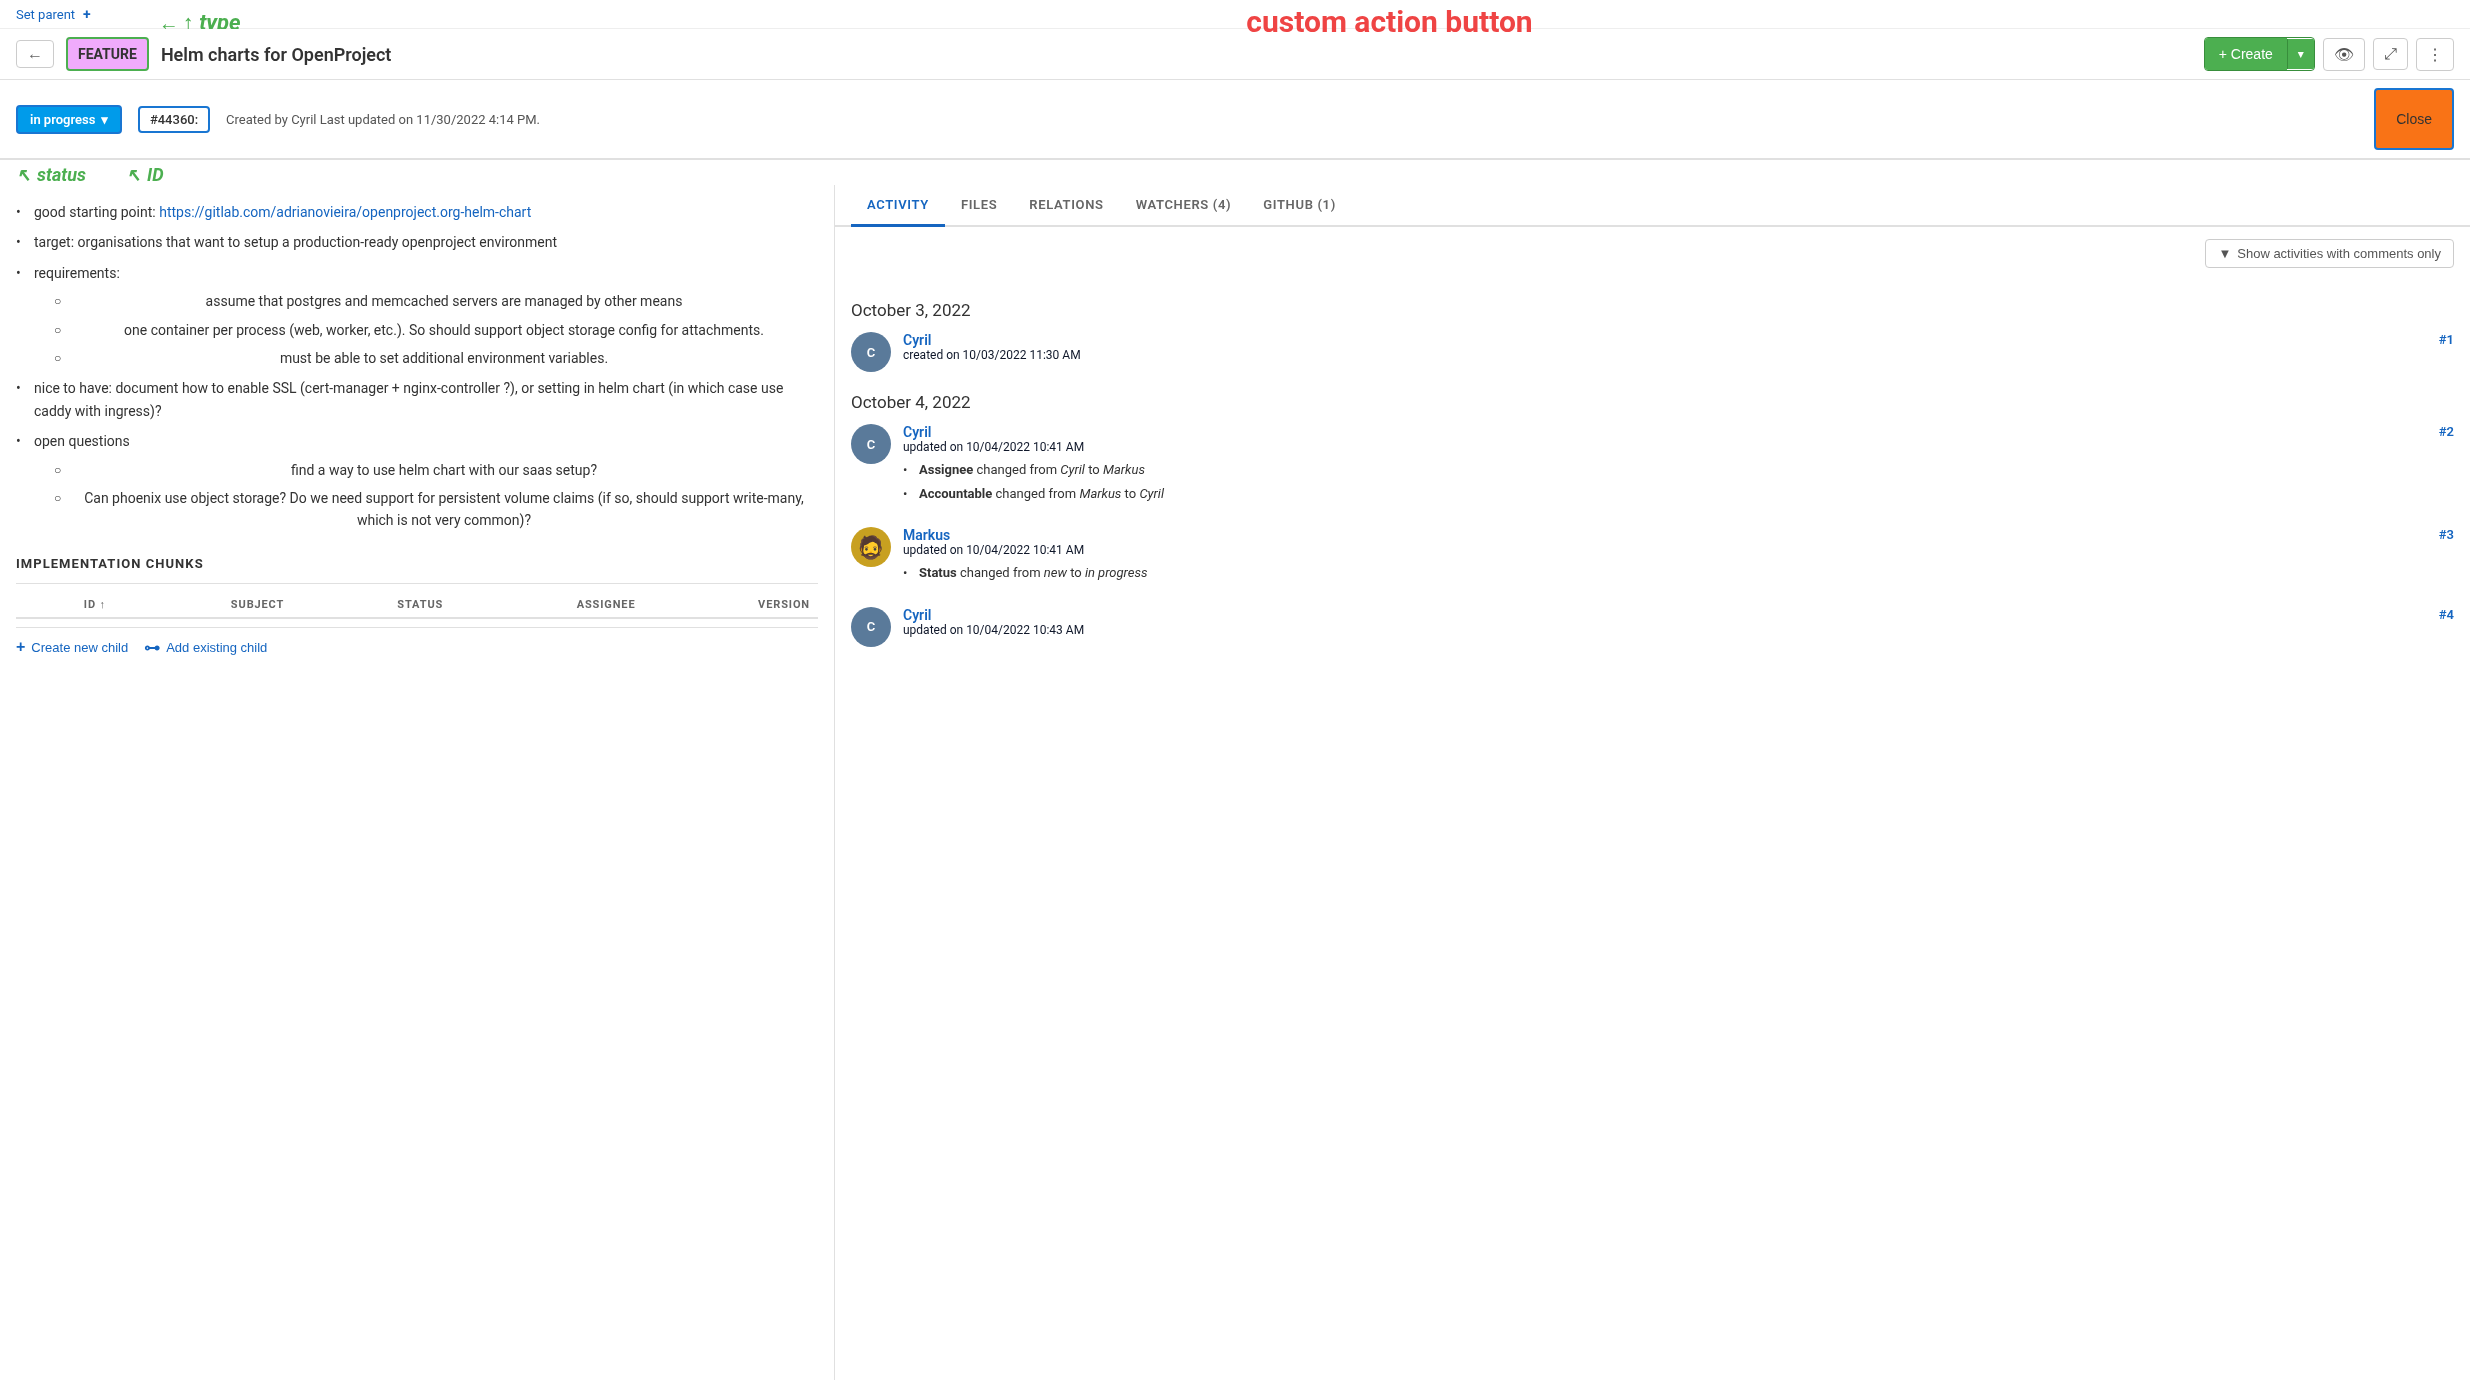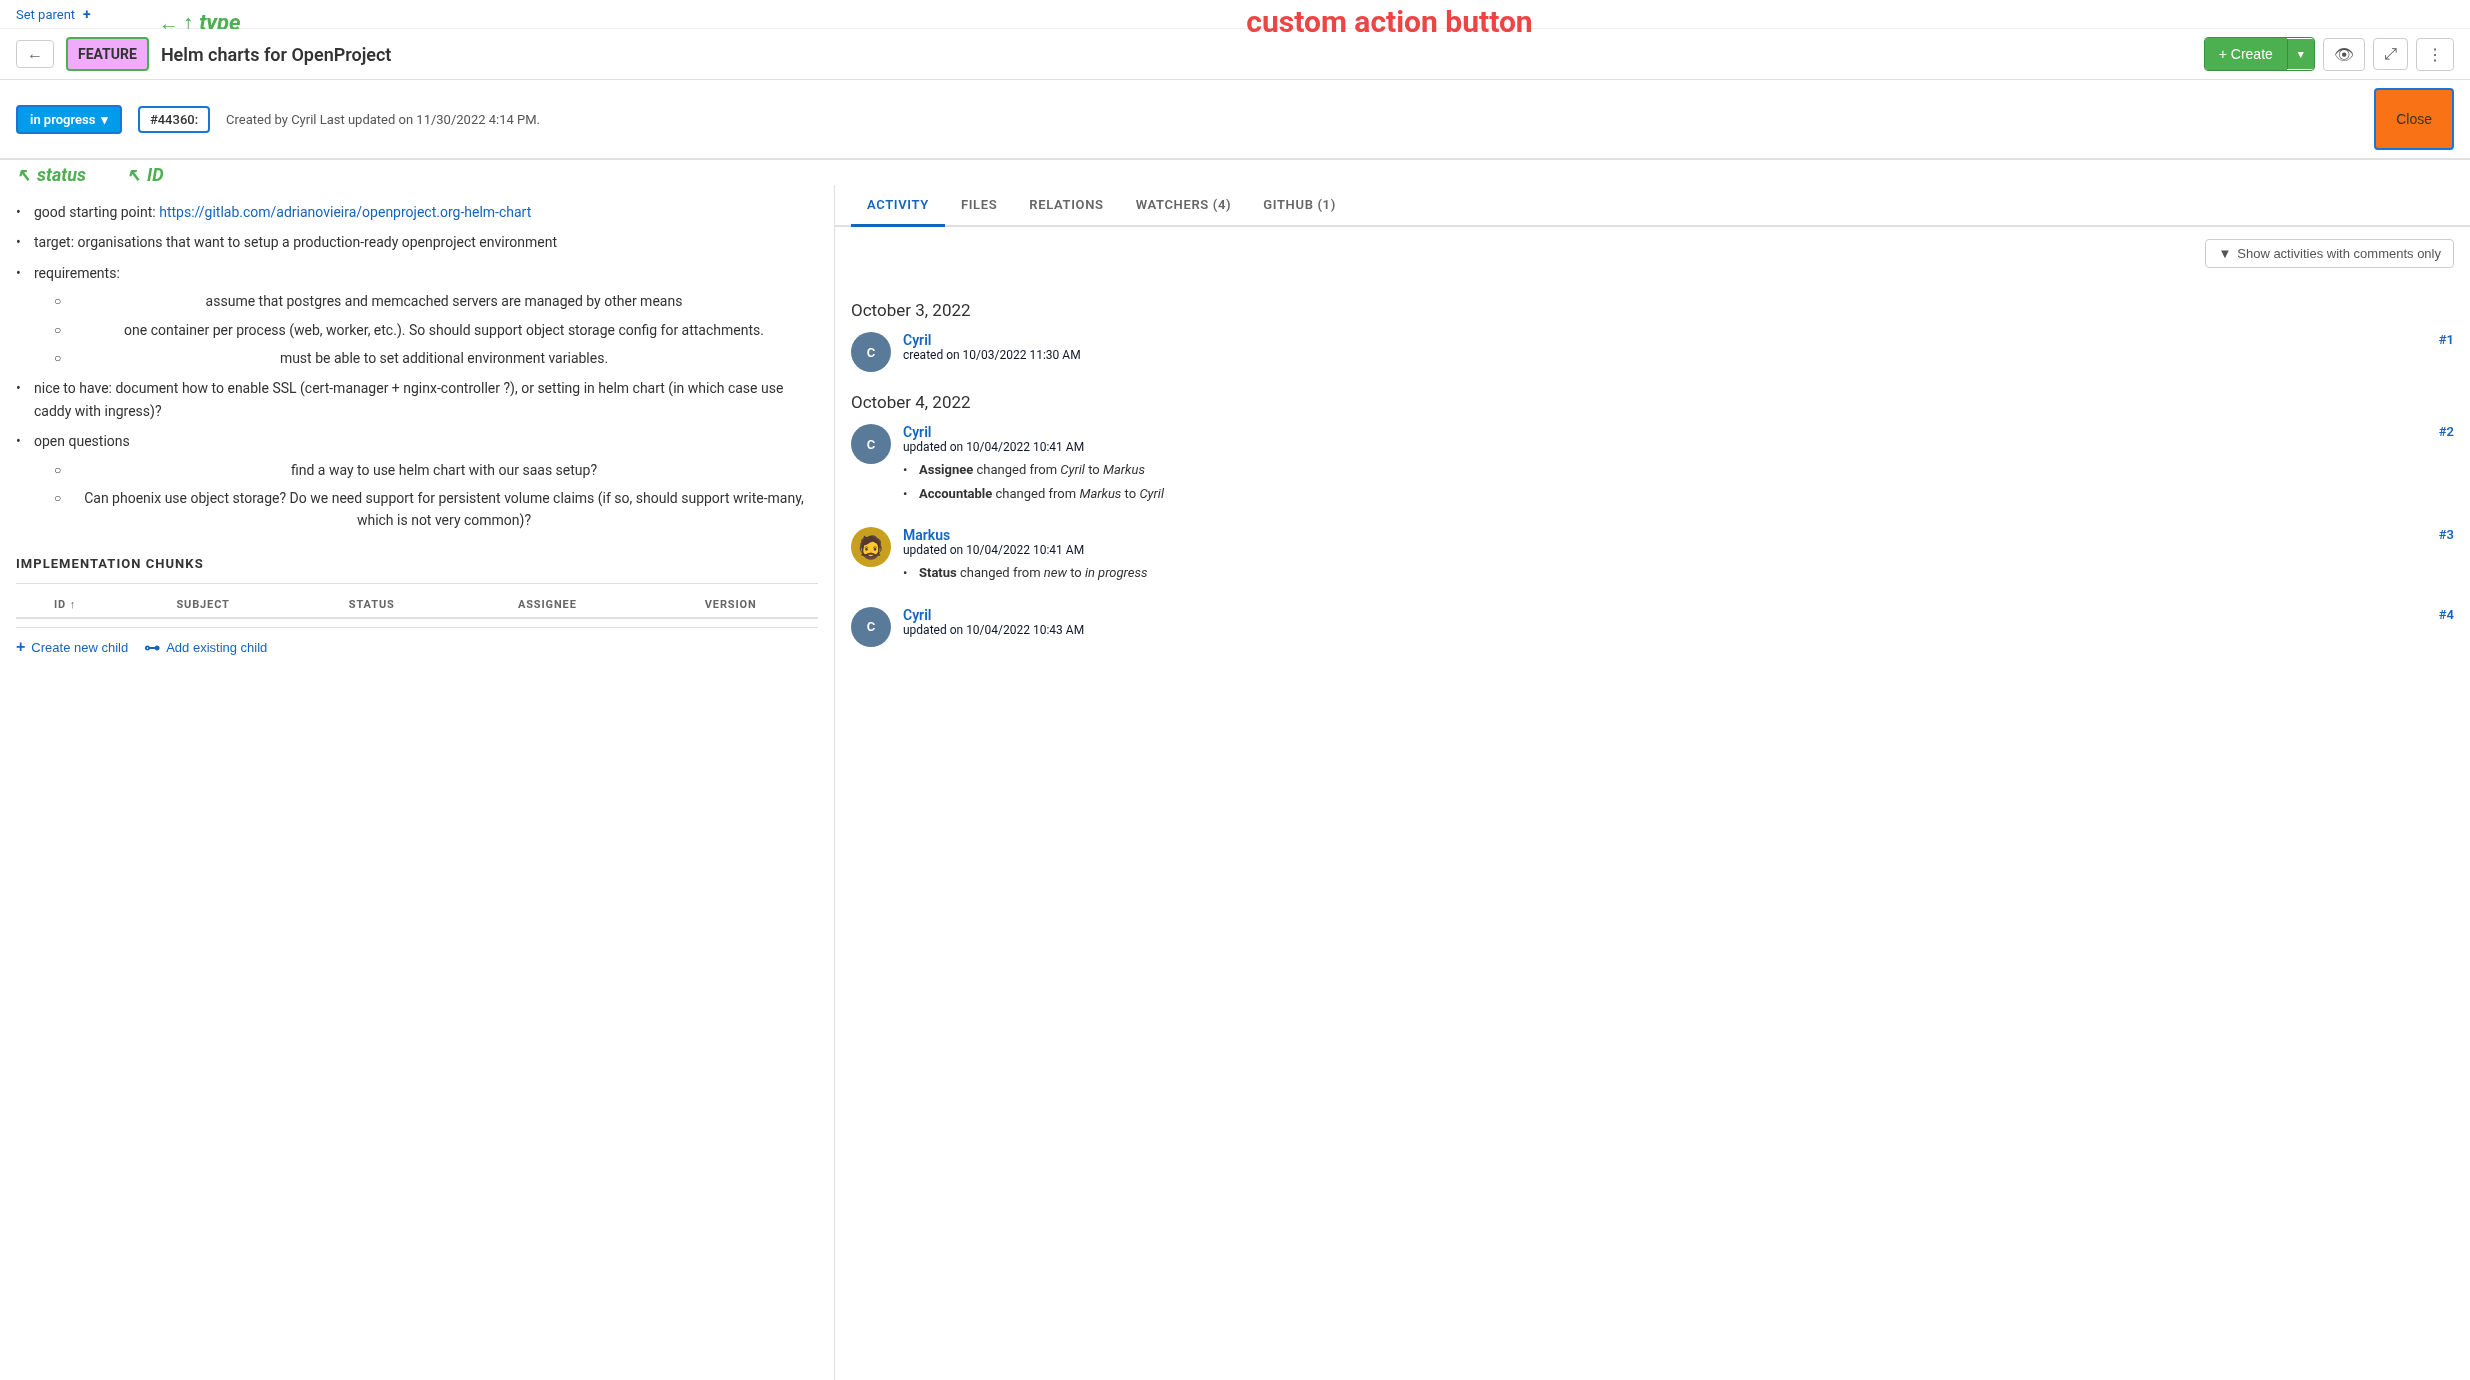--- a/index.html
+++ b/index.html
@@ -38,21 +38,21 @@
     .description-list > li { position: relative; padding-left: 18px; margin-bottom: 8px; line-height: 1.6; }
     .description-list > li::before { content: '•'; position: absolute; left: 0; }
     .description-link { color: #1565c0; text-decoration: none; }
     .sub-list { list-style: none; padding-left: 20px; margin-top: 6px; text-align: center; }
     .sub-list li { position: relative; padding-left: 16px; margin-bottom: 6px; line-height: 1.6; }
     .sub-list li::before { content: '○'; position: absolute; left: 0; font-size: 12px; top: 2px; }
 
     .impl-section { margin-top: 24px; }
     .impl-title { font-size: 13px; font-weight: 700; letter-spacing: 0.08em; color: #333; margin-bottom: 12px; }
     .impl-table { width: 100%; border-collapse: collapse; }
-    .impl-table th { text-align: center; font-size: 11px; font-weight: 700; letter-spacing: 0.08em; color: #666; padding: 6px 8px; border-bottom: 2px solid #e0e0e0; }
+    .impl-table th { text-align: right; font-size: 11px; font-weight: 700; letter-spacing: 0.08em; color: #666; padding: 6px 8px; border-bottom: 2px solid #e0e0e0; }
     .table-actions { display: flex; align-items: center; gap: 16px; margin-top: 10px; }
     .table-action-btn { display: flex; align-items: center; gap: 6px; color: #1565c0; font-size: 13px; cursor: pointer; background: none; border: none; font-weight: 500; }
     .table-action-btn .icon { font-size: 16px; font-weight: bold; }
 
     
     .right-panel { flex: 1; overflow-y: auto; padding: 0; }
     .tabs-bar { display: flex; border-bottom: 2px solid #e0e0e0; padding: 0 16px; text-align: right; }
     .tab-item { padding: 12px 16px; font-size: 13px; font-weight: 600; color: #666; cursor: pointer; border-bottom: 3px solid transparent; margin-bottom: -2px; letter-spacing: 0.05em; }
     .tab-item.active { color: #1565c0; border-bottom-color: #1565c0; }
 

